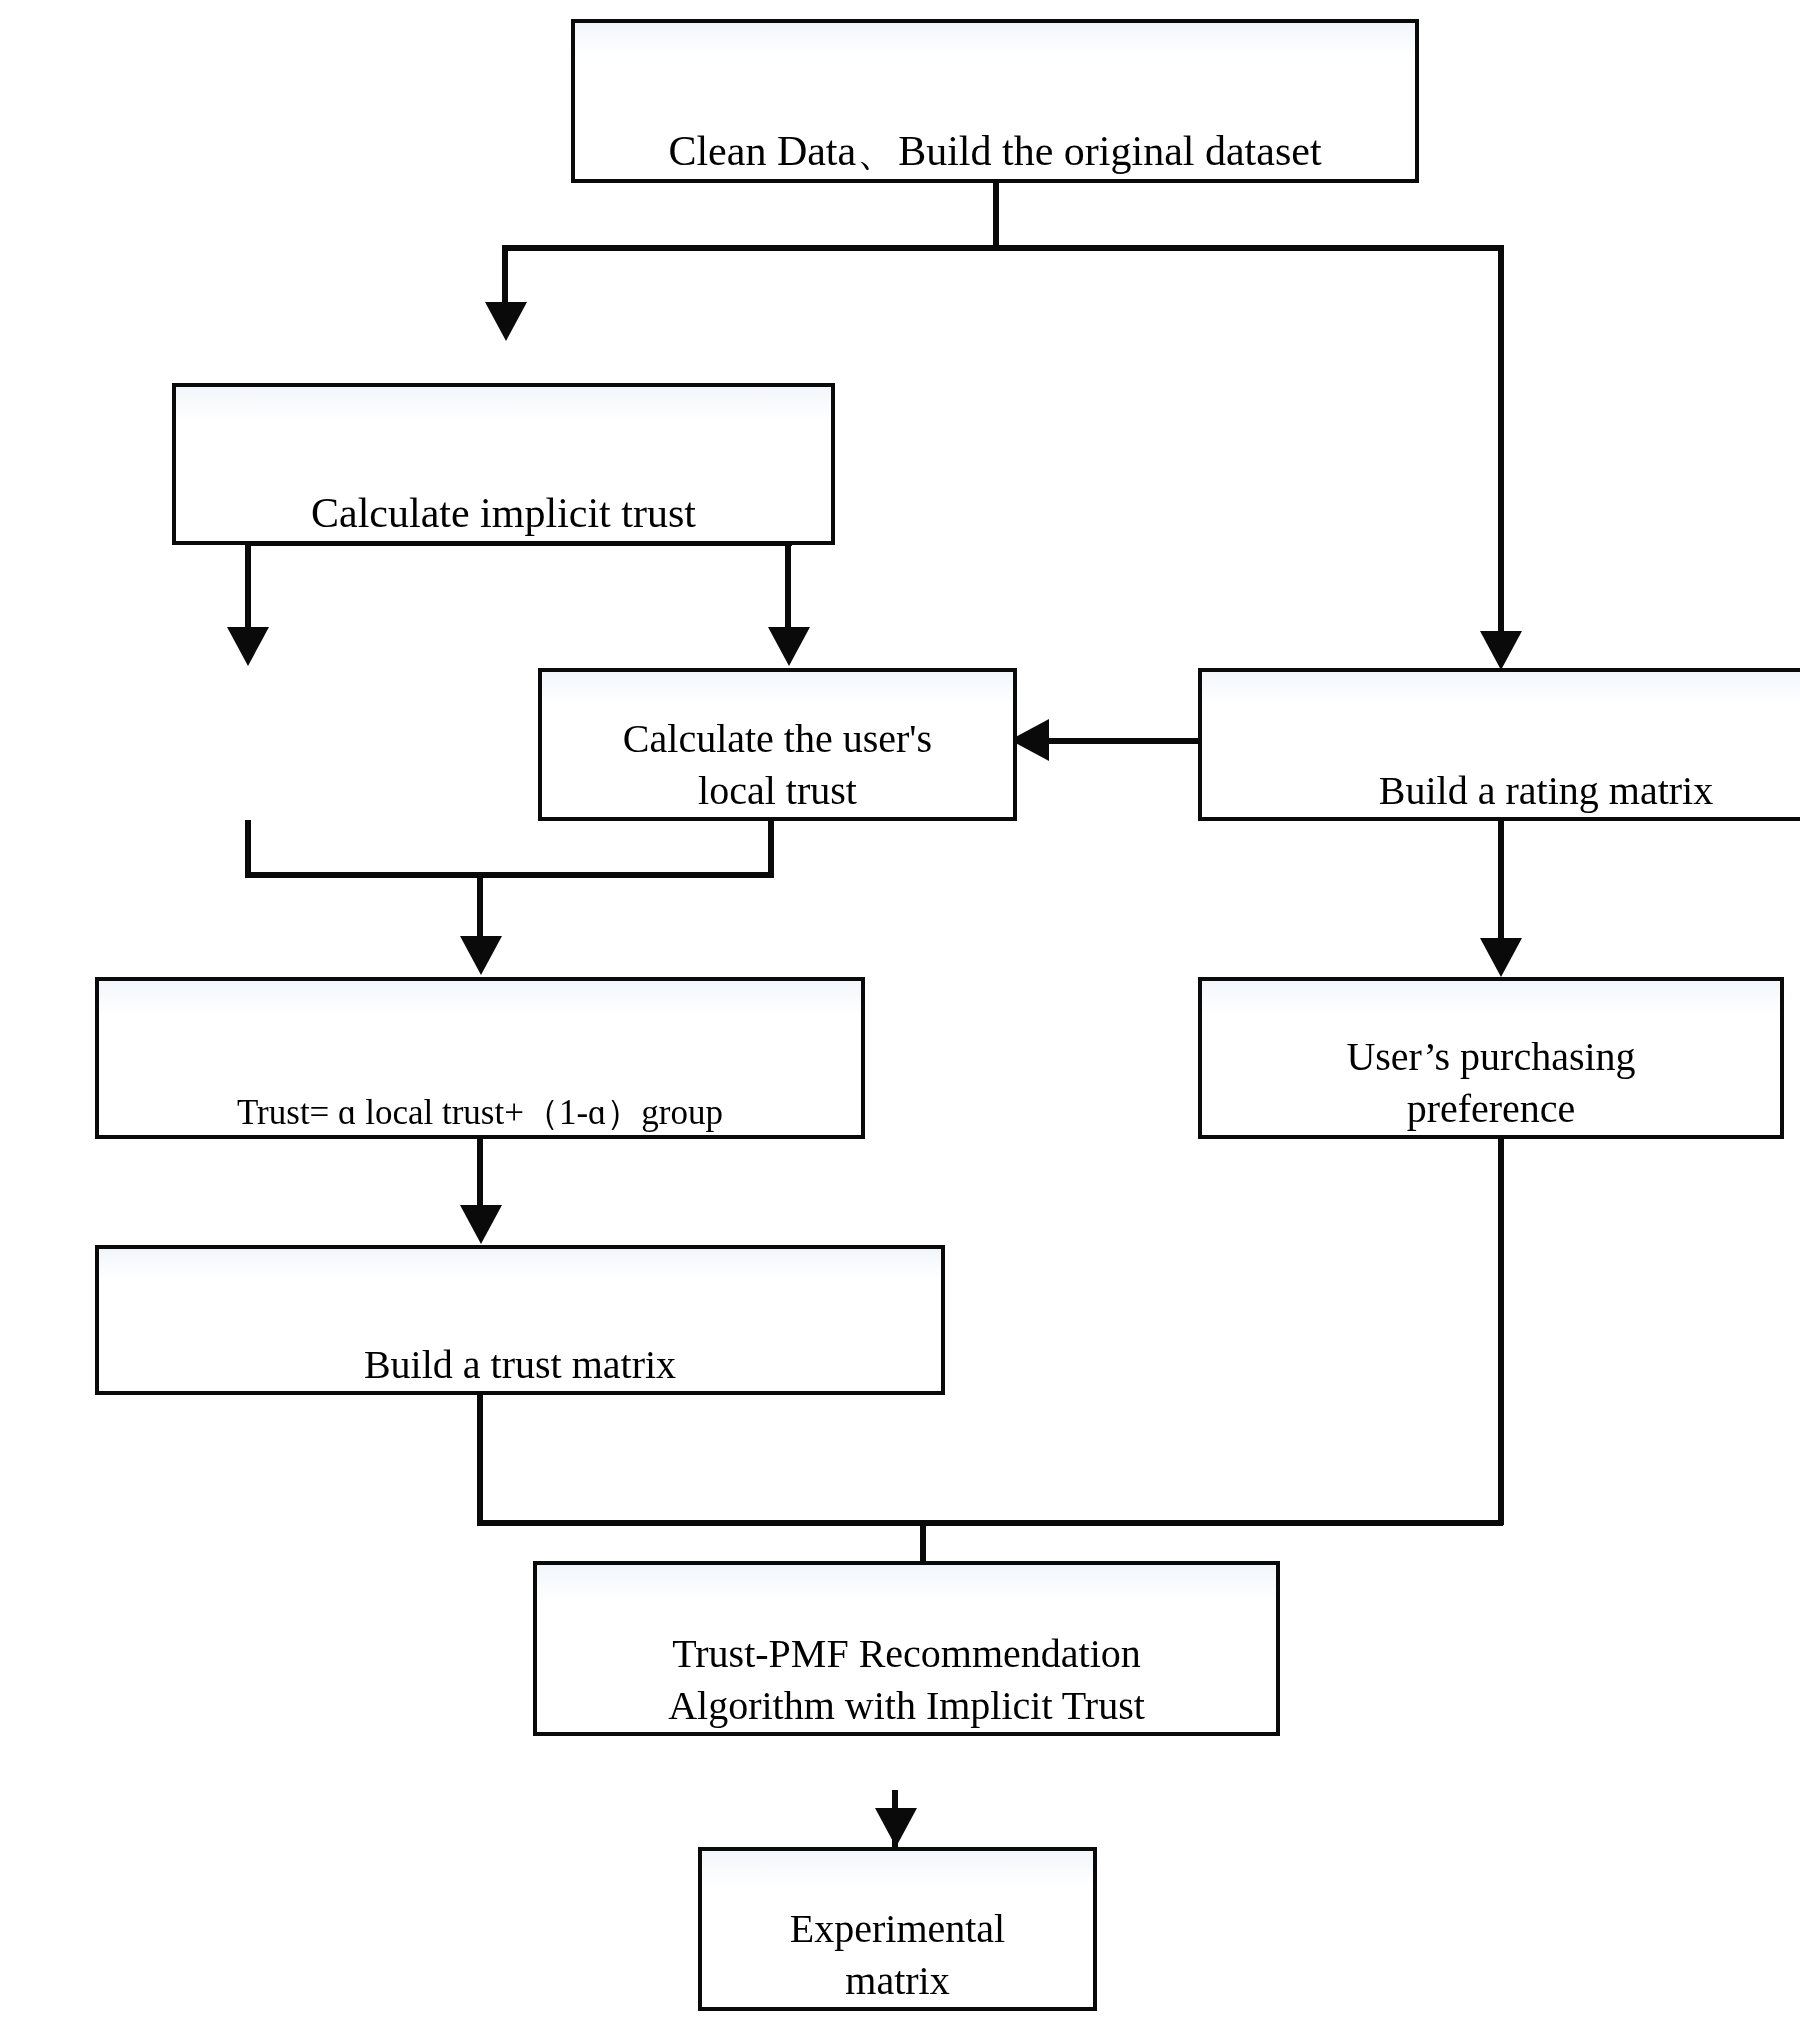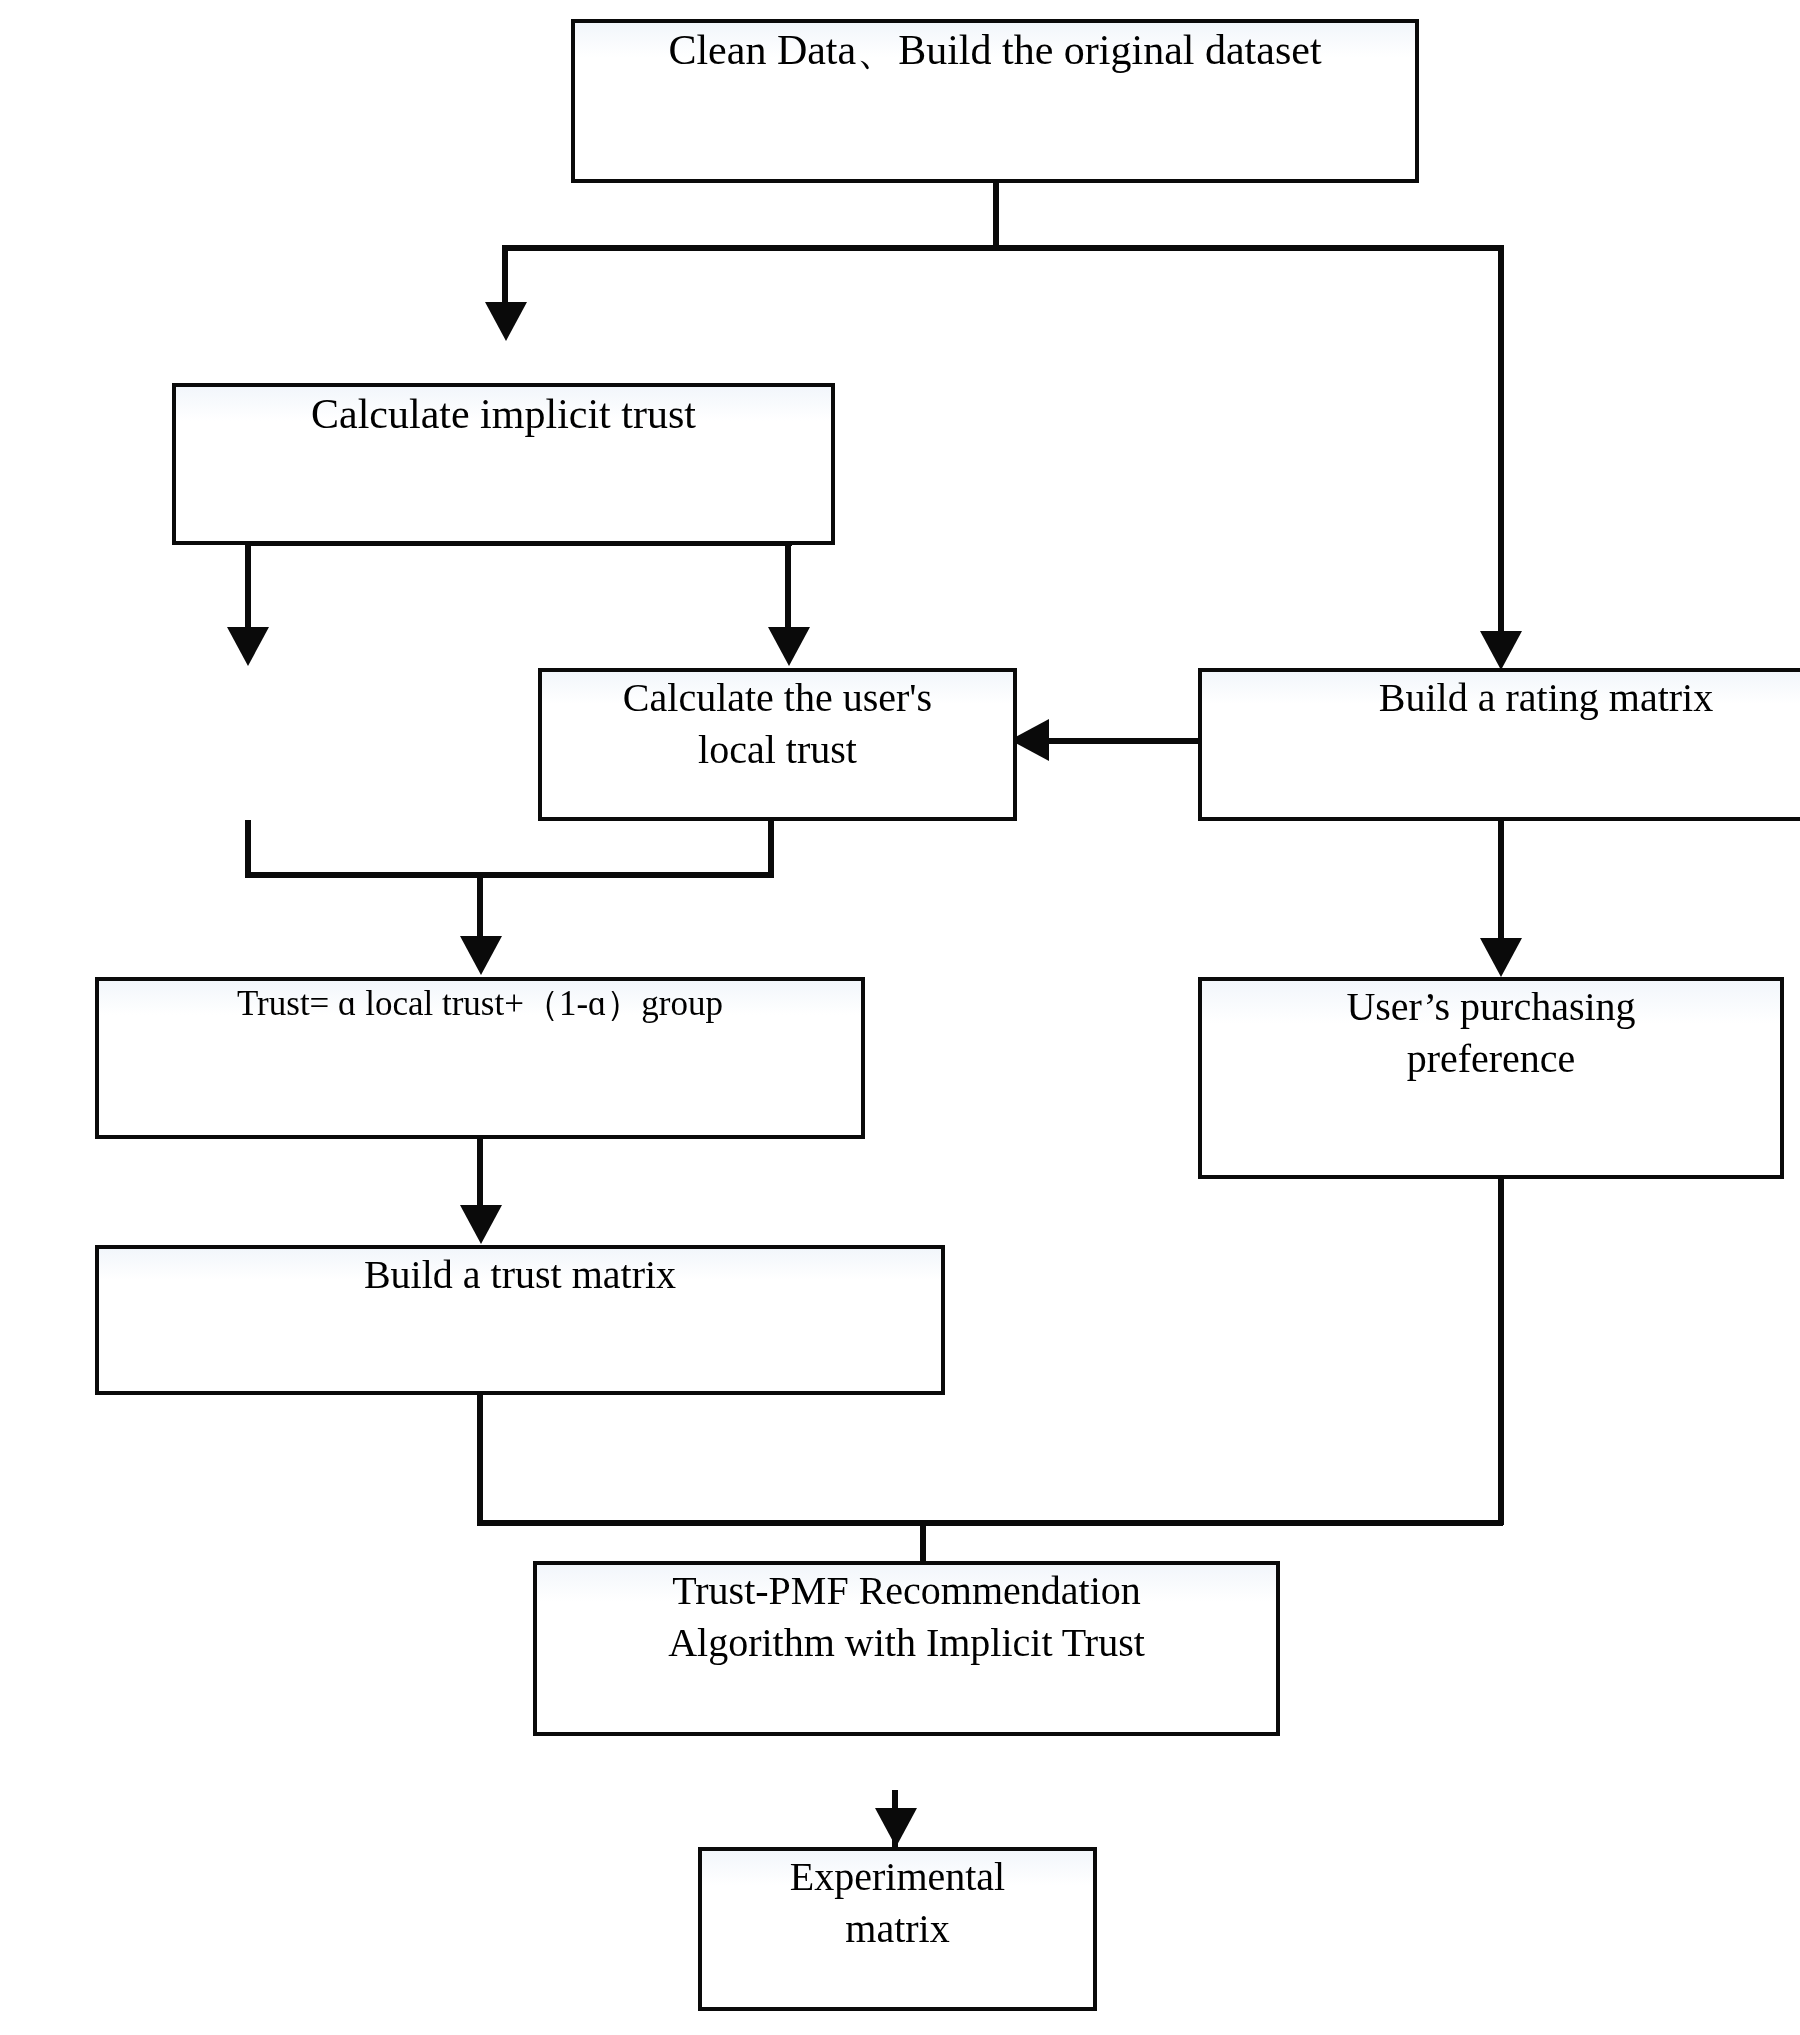--- a/index.html
+++ b/index.html
@@ -14,21 +14,21 @@
     background: #ffffff;
     font-family: "Liberation Serif", "DejaVu Serif", serif;
     overflow: hidden;
   }
   .node {
     position: absolute;
     box-sizing: border-box;
     border: 4.7px solid #0a0a0a;
     background: linear-gradient(180deg, #f2f6fb 0%, #ffffff 22%, #ffffff 100%);
     display: flex;
-    align-items: flex-start;
+    align-items: flex-end;
     justify-content: center;
     text-align: center;
     color: #000000;
     line-height: 1.30;
     padding: 0 9.4px;
   }
   .node .label {
     display: block;
     white-space: pre-line;
   }
@@ -121,21 +121,21 @@
   </div>
 
   <div class="node fs-md" style="left:1198px; top:668px; width:696px; height:153px;">
     <span class="label">Build a rating matrix</span>
   </div>
 
   <div class="node fs-sm" style="left:95px; top:977px; width:770px; height:162px;">
     <span class="label">Trust= ɑ local trust+（1-ɑ）group</span>
   </div>
 
-  <div class="node fs-md" style="left:1198px; top:977px; width:586px; height:202px;">
+  <div class="node fs-md" style="left:1198px; top:977px; width:586px; height:162px;">
     <span class="label">User’s purchasing
 preference</span>
   </div>
 
   <div class="node fs-md" style="left:95px; top:1245px; width:850px; height:150px;">
     <span class="label">Build a trust matrix</span>
   </div>
 
   <div class="node fs-md" style="left:533px; top:1561px; width:747px; height:175px;">
     <span class="label">Trust-PMF Recommendation

